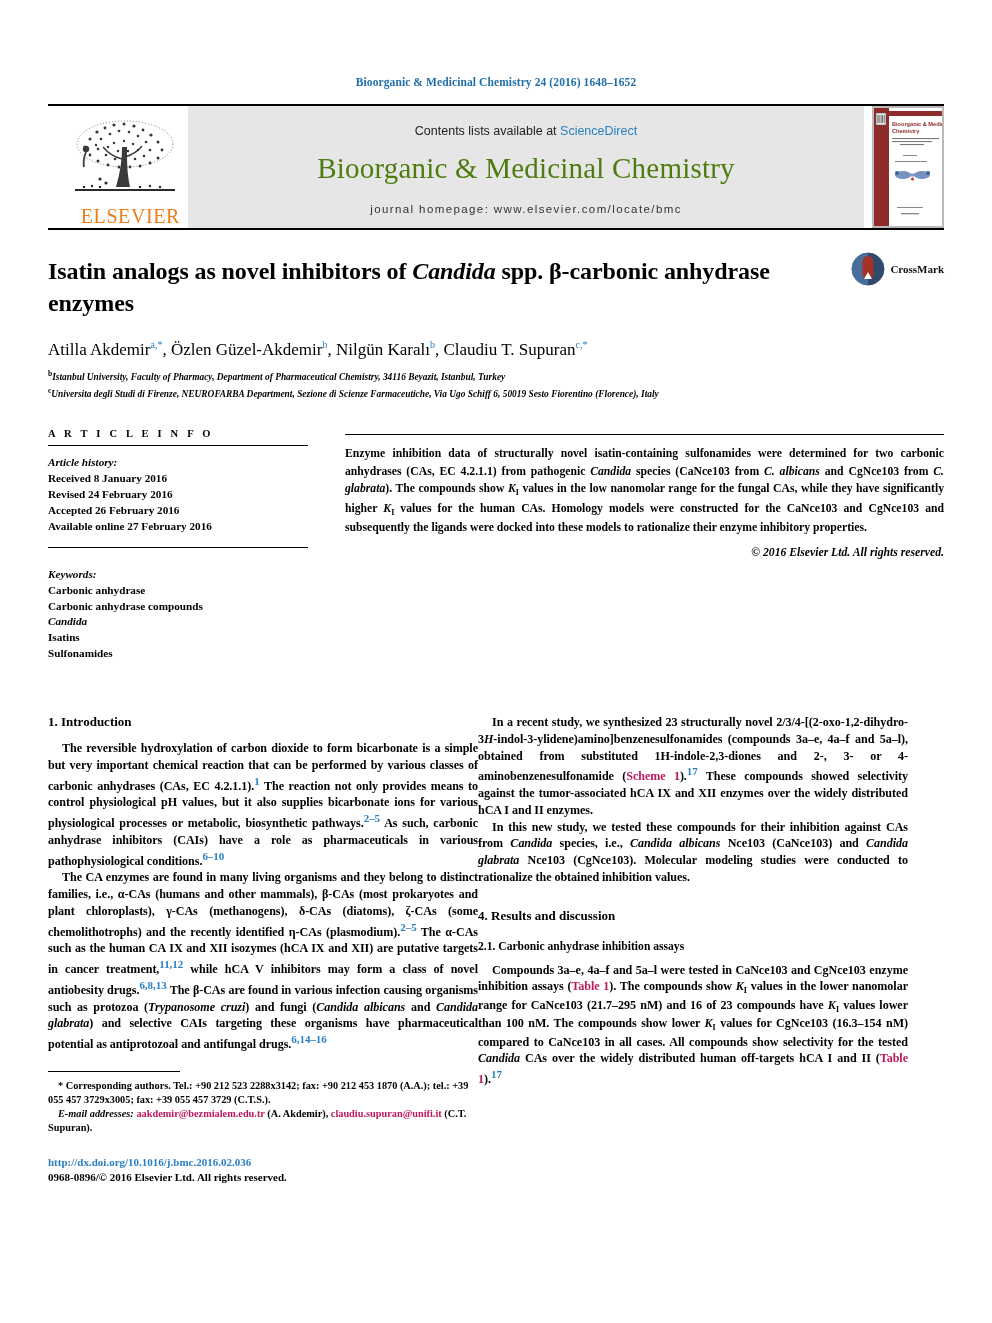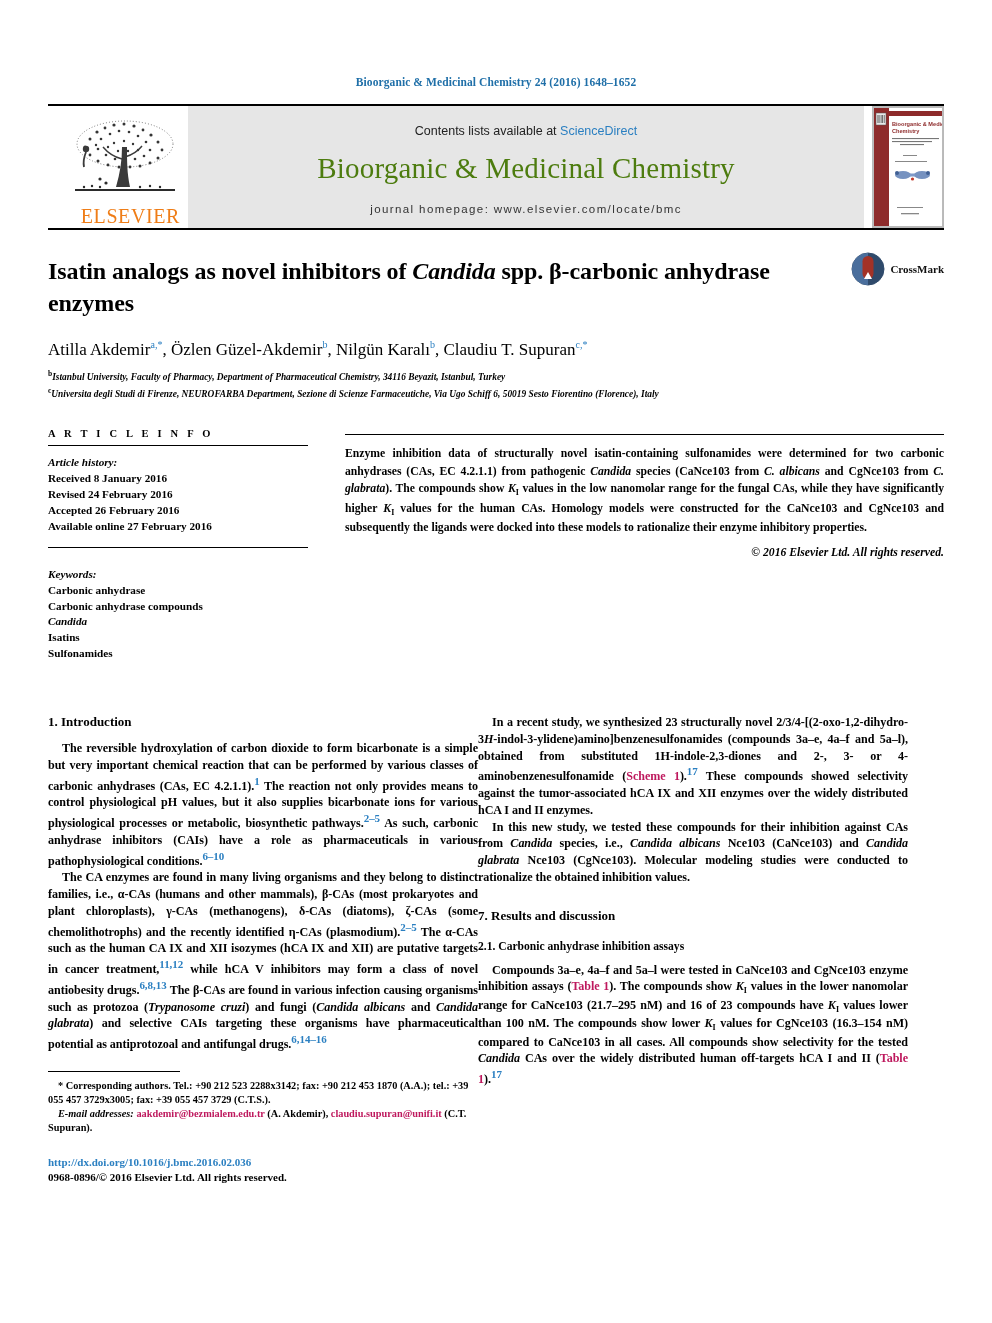--- a/index.html
+++ b/index.html
@@ -433,19 +433,19 @@
         <div class="doi">http://dx.doi.org/10.1016/j.bmc.2016.02.036</div>
         <div class="issn">0968-0896/© 2016 Elsevier Ltd. All rights reserved.</div>
       </div>
     </div>
 
     <div class="col">
       <p class="body"><span>In a recent study, we synthesized 23 structurally novel 2/3/4-[(2-oxo-1,2-dihydro-3</span><em>H</em><span>-indol-3-ylidene)amino]benzenesulfonamides (compounds </span><b>3a–e</b><span>, </span><b>4a–f</b><span> and </span><b>5a–l</b><span>), obtained from substituted 1H-indole-2,3-diones and 2-, 3- or 4-aminobenzenesulfonamide (</span><span class="lnk">Scheme 1</span><span>).</span><sup class="ref">17</sup><span> These compounds showed selectivity against the tumor-associated hCA IX and XII enzymes over the widely distributed hCA I and II enzymes.</span></p>
 
       <p class="body"><span>In this new study, we tested these compounds for their inhibition against CAs from </span><em>Candida</em><span> species, i.e., </span><em>Candida albicans</em><span> Nce103 (CaNce103) and </span><em>Candida glabrata</em><span> Nce103 (CgNce103). Molecular modeling studies were conducted to rationalize the obtained inhibition values.</span></p>
 
-      <h2 class="num" style="margin-top:22px">7. Results and discussion</h2>
+      <h2 class="num" style="margin-top:22px">4. Results and discussion</h2>
       <h3 class="num">2.1. Carbonic anhydrase inhibition assays</h3>
 
       <p class="body"><span>Compounds </span><b>3a–e</b><span>, </span><b>4a–f</b><span> and </span><b>5a–l</b><span> were tested in CaNce103 and CgNce103 enzyme inhibition assays (</span><span class="lnk">Table 1</span><span>). The compounds show </span><span class="ki"><span>K</span><sub>I</sub></span><span> values in the lower nanomolar range for CaNce103 (21.7–295 nM) and 16 of 23 compounds have </span><span class="ki"><span>K</span><sub>I</sub></span><span> values lower than 100 nM. The compounds show lower </span><span class="ki"><span>K</span><sub>I</sub></span><span> values for CgNce103 (16.3–154 nM) compared to CaNce103 in all cases. All compounds show selectivity for the tested </span><em>Candida</em><span> CAs over the widely distributed human off-targets hCA I and II (</span><span class="lnk">Table 1</span><span>).</span><sup class="ref">17</sup></p>
     </div>
   </div>
 </div>
 
 </body></html>

